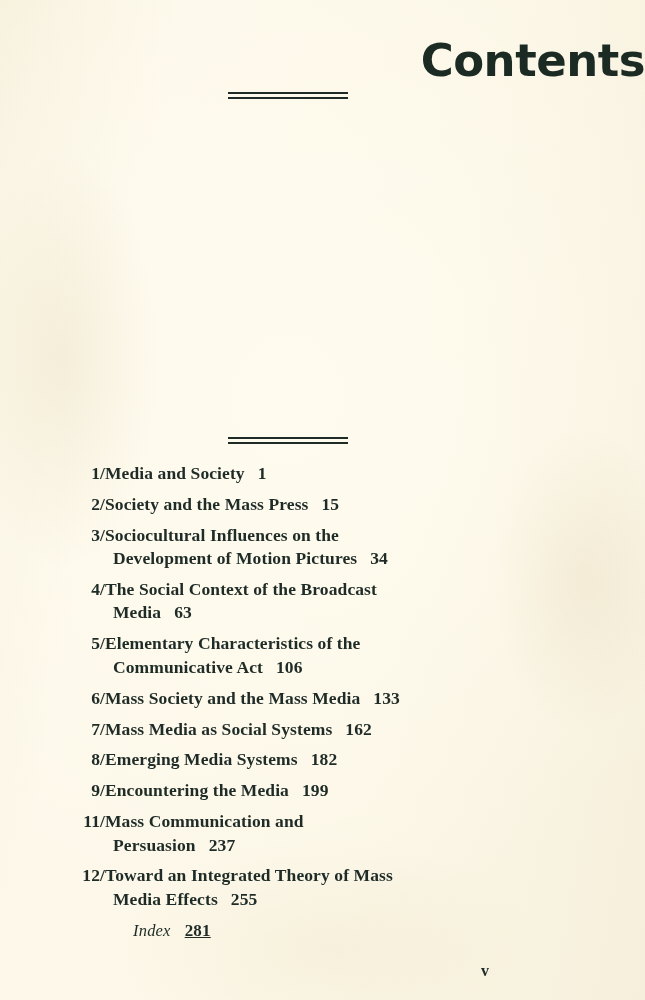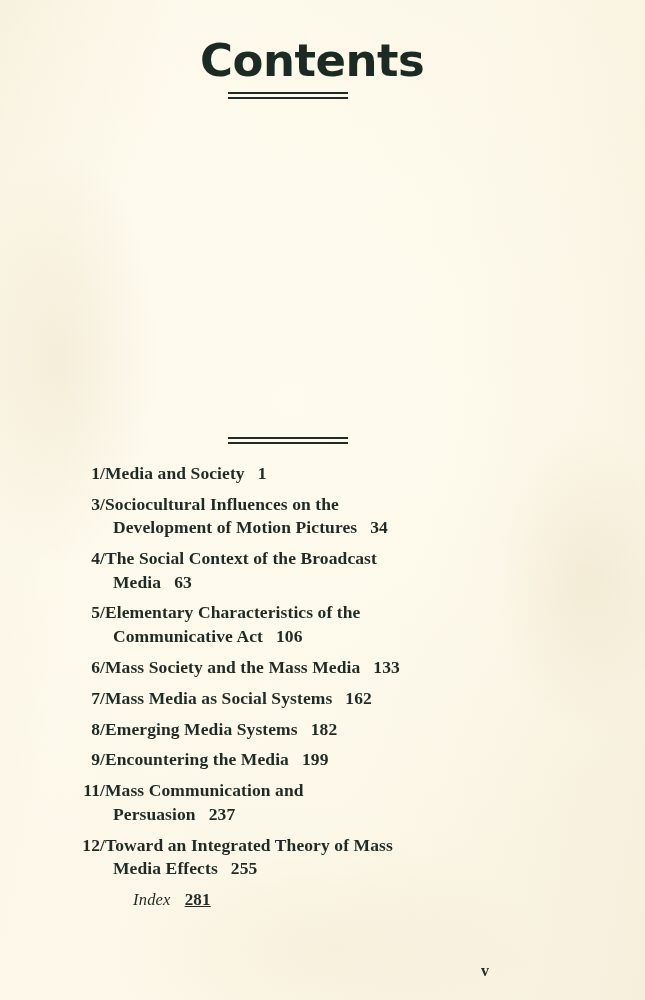--- a/index.html
+++ b/index.html
@@ -60,20 +60,21 @@
   }
   .page-title {
     margin: 0;
     padding: 0 0 0 200px;
     font-family: "DejaVu Sans", sans-serif;
     font-weight: 700;
     font-size: 45px;
     letter-spacing: -0.5px;
     line-height: 1.04;
     color: #1c2a24;
+    text-align: right;
   }
   .rule-pair {
     position: absolute;
     left: 228px;
     width: 120px;
   }
   .rule-pair.title-rules {
     top: 54px;
   }
   .rule-pair .rule {
@@ -187,20 +188,23 @@
   <div class="rule-pair toc-rules">
     <div class="rule"></div>
     <div class="rule"></div>
   </div>
 
   <ul class="toc" id="toc-list">
       <li class="toc-entry">
         <span class="entry-line"><span class="num-col">1</span><span class="slash">/</span><span class="entry-title">Media and Society</span><span class="page-num">1</span></span>
       </li>
       <li class="toc-entry">
+        <span class="entry-line"><span class="num-col">2</span><span class="slash">/</span><span class="entry-title">Society and the Mass Press</span><span class="page-num">15</span></span>
+      </li>
+      <li class="toc-entry">
         <span class="entry-line"><span class="num-col">3</span><span class="slash">/</span><span class="entry-title">Sociocultural Influences on the</span></span>
         <span class="cont-line"><span>Development of Motion Pictures</span><span class="page-num">34</span></span>
       </li>
       <li class="toc-entry">
         <span class="entry-line"><span class="num-col">4</span><span class="slash">/</span><span class="entry-title">The Social Context of the Broadcast</span></span>
         <span class="cont-line"><span>Media</span><span class="page-num">63</span></span>
       </li>
       <li class="toc-entry">
         <span class="entry-line"><span class="num-col">5</span><span class="slash">/</span><span class="entry-title">Elementary Characteristics of the</span></span>
         <span class="cont-line"><span>Communicative Act</span><span class="page-num">106</span></span>

